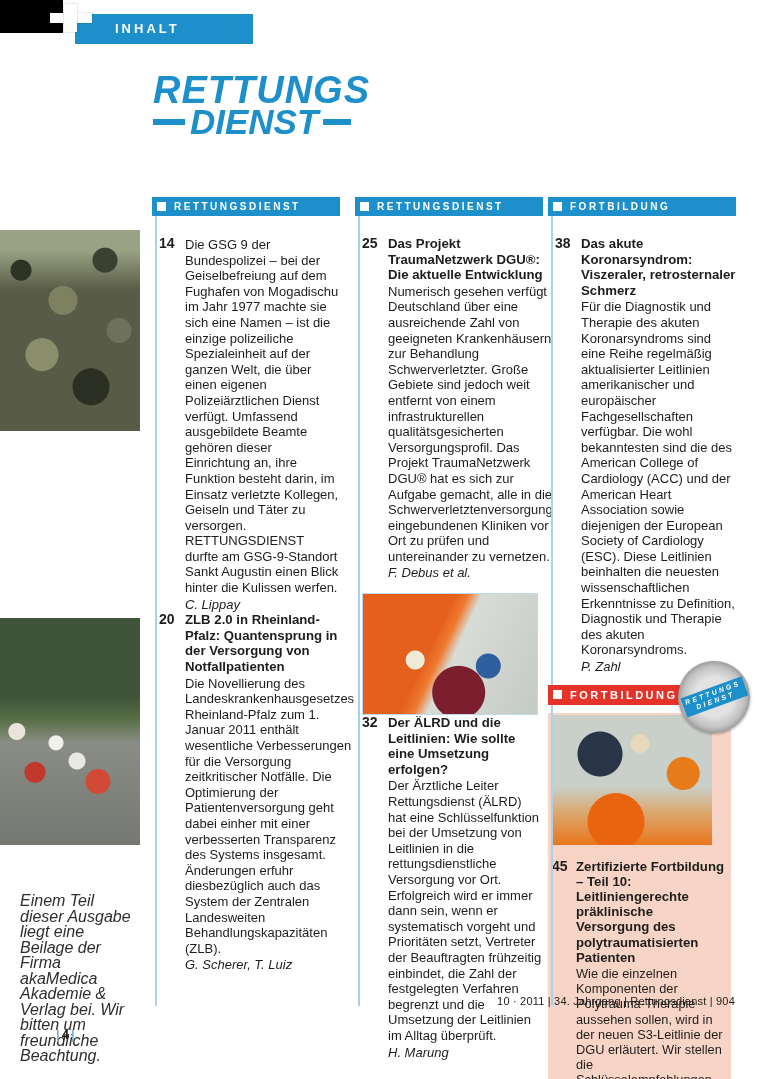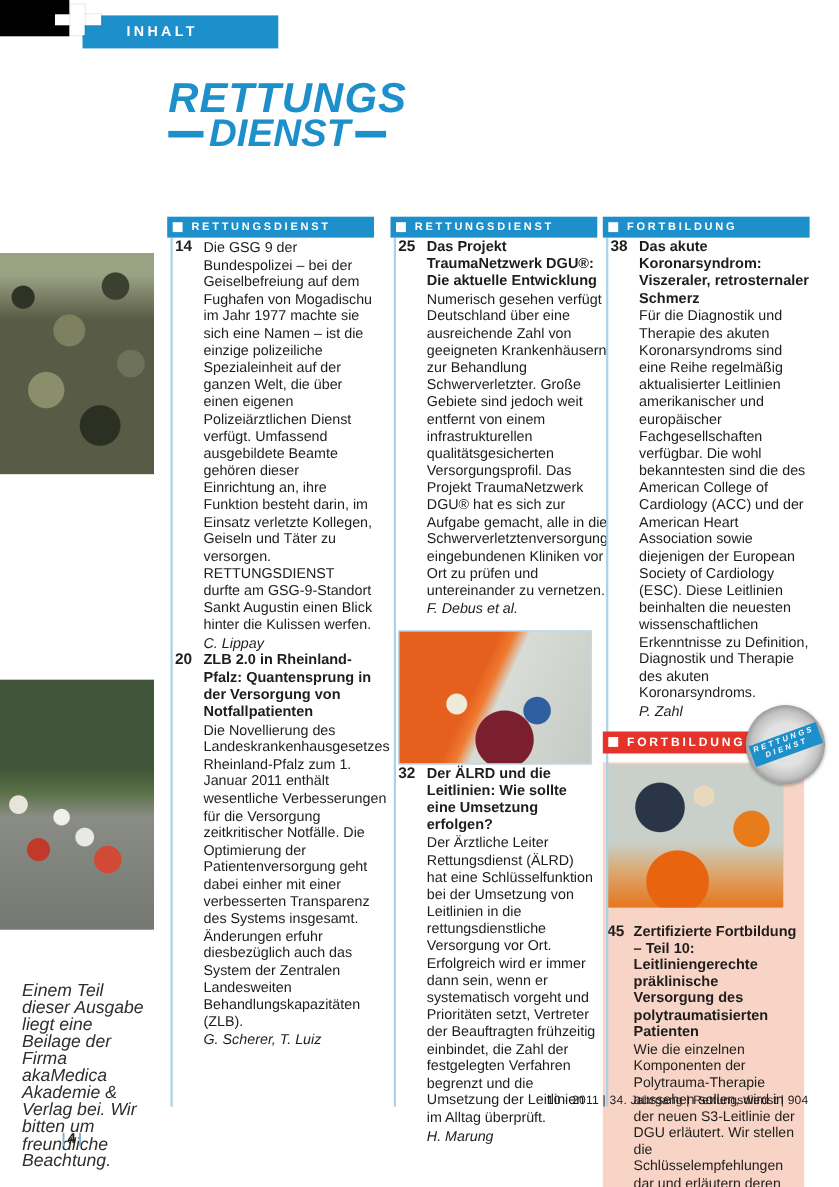--- a/index.html
+++ b/index.html
@@ -62,21 +62,21 @@
   .col1 { left:152px; } .col2 { left:355px; } .col3 { left:548px; }
   .col-header {
     position:relative; height:19px; background:#1d8fca; color:#fff;
     display:flex; align-items:center; font-size:10px; font-weight:bold;
     letter-spacing:2.5px; padding-left:22px; z-index:2;
   }
   .notch { position:absolute; left:5px; top:5px; width:9px; height:9px; background:#fff; }
   .col-rule { position:absolute; left:3px; top:19px; width:2px; height:790px; background:#a8d2ec; }
 
   .article { display:flex; padding-left:7px; }
-  .m20 { } .m14 { }
+  .m20 { margin-top:20px; } .m14 { }
   .pagenum { width:26px; flex-shrink:0; font-weight:bold; font-size:14px; line-height:15.6px; }
   .art-body { flex:1; font-size:13px; line-height:15.6px; }
   .art-title { font-weight:bold; font-size:13.2px; }
   .art-text { margin-top:1px; }
   .art-author { font-style:italic; margin-top:1px; }
 
   .inline-photo { margin:12px 0 0 7px; width:176px; height:122px; border:1px solid #bcd9ee; }
   .photo-ambulance {
     background-color:#cfd4cf;
     background-image:

